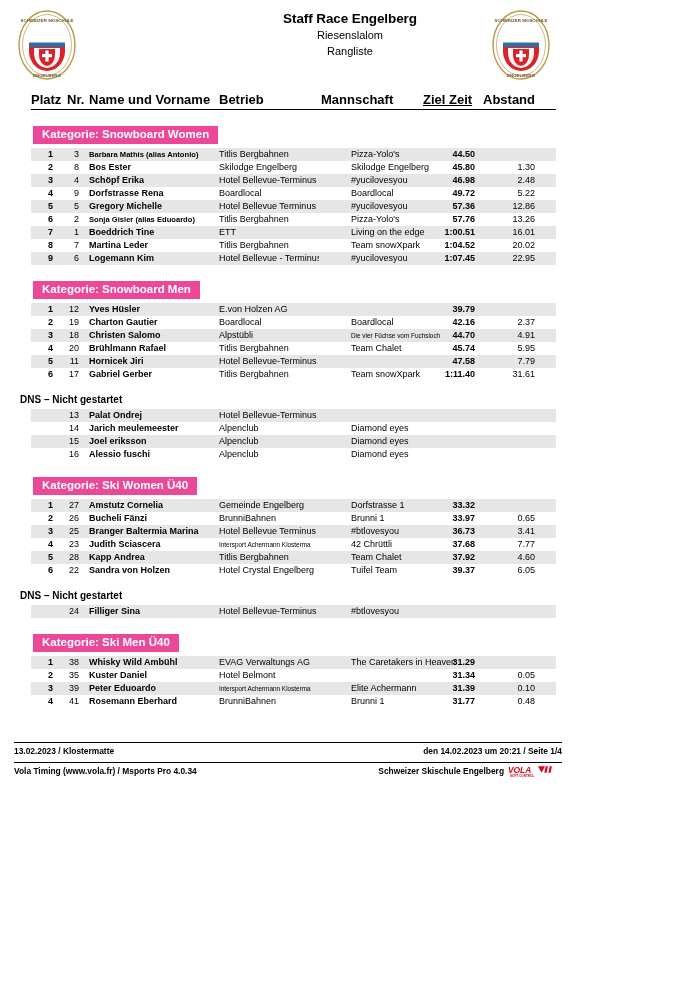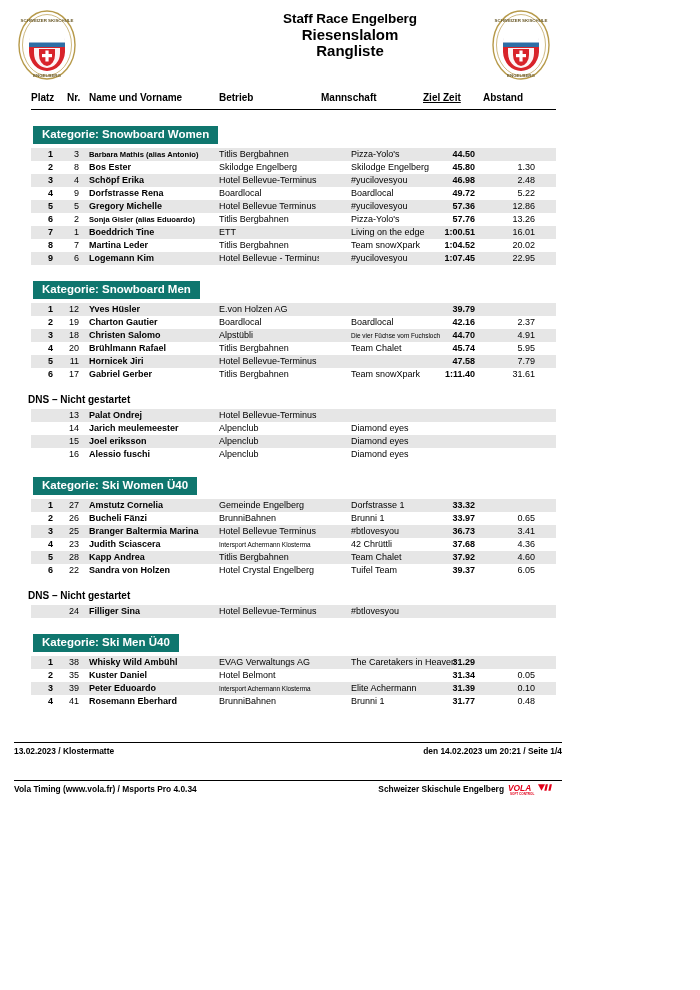--- a/index.html
+++ b/index.html
@@ -42,66 +42,66 @@
     top: 10px;
     text-align: center;
   }
   .title-main {
     font-size: 13.5px;
     font-weight: bold;
     line-height: 17px;
     letter-spacing: -0.1px;
   }
   .title-sub {
-    font-size: 15px;
-    font-weight: bold;
+    font-size: 11px;
+    font-weight: normal;
     line-height: 16px;
   }
 
   
   .colhead {
     position: relative;
     margin: 0 0 0 0;
     height: 19px;
     border-bottom: 1px solid #000;
     width: 525px;
     margin-left: 31px;
   }
   .colhead span {
     position: absolute;
     top: 2px;
-    font-size: 10px;
+    font-size: 13px;
     font-weight: bold;
     white-space: nowrap;
     text-align: center;
   }
   .ch-platz { left: 0px; }
   .ch-nr    { left: 36px; }
   .ch-name  { left: 58px; }
   .ch-betr  { left: 188px; }
   .ch-mann  { left: 290px; }
   .ch-zeit  { left: 392px; text-decoration: underline; }
   .ch-abst  { left: 452px; }
 
   
   .section { margin-top: 14px; }
   .cat-bar {
     display: inline-block;
-    background: #0f766e;
+    background: #ec4899;
     color: #ffffff;
     font-size: 11.5px;
     font-weight: bold;
     padding: 2px 9px 3px 9px;
     margin-left: 33px;
     line-height: 13px;
   }
   .dns-head {
     font-size: 10px;
     font-weight: bold;
-    margin-left: 28px;
+    margin-left: 20px;
     margin-top: 13px;
     margin-bottom: 4px;
   }
 
   .rows {
     margin-top: 4px;
     margin-left: 31px;
     width: 525px;
   }
   .row {
@@ -151,21 +151,21 @@
     left: 14px;
     width: 548px;
     top: 742px;
   }
   .footer-line {
     position: relative;
     height: 17px;
     font-size: 8.4px;
     font-weight: bold;
   }
-  .footer-line.top { border-top: 1px solid #000; padding-top: 19px; height: 18px; }
+  .footer-line.top { border-top: 1px solid #000; padding-top: 1px; height: 18px; }
   .footer-line.bottom { border-top: 1px solid #000; padding-top: 3px; height: 18px; }
   .f-left  { position: absolute; left: 0; top: 3px; }
   .f-right { position: absolute; right: 0; top: 3px; text-align: right; }
   .f-right.with-logo { right: 58px; }
 
   .vola-logo {
     position: absolute;
     right: 0;
     top: 2px;
     width: 54px;
@@ -435,21 +435,21 @@
             <span class="c-zeit">36.73</span>
             <span class="c-abst">3.41</span>
           </div>
           <div class="row">
             <span class="c-platz">4</span>
             <span class="c-nr">23</span>
             <span class="c-name">Judith Sciascera</span>
             <span class="c-betrieb small">Intersport Achermann Klosterma</span>
             <span class="c-mann">42 Chrüttli</span>
             <span class="c-zeit">37.68</span>
-            <span class="c-abst">4.36</span>
+            <span class="c-abst">7.77</span>
           </div>
           <div class="row alt">
             <span class="c-platz">5</span>
             <span class="c-nr">28</span>
             <span class="c-name">Kapp Andrea</span>
             <span class="c-betrieb">Titlis Bergbahnen</span>
             <span class="c-mann">Team Chalet</span>
             <span class="c-zeit">37.92</span>
             <span class="c-abst">4.60</span>
           </div>

